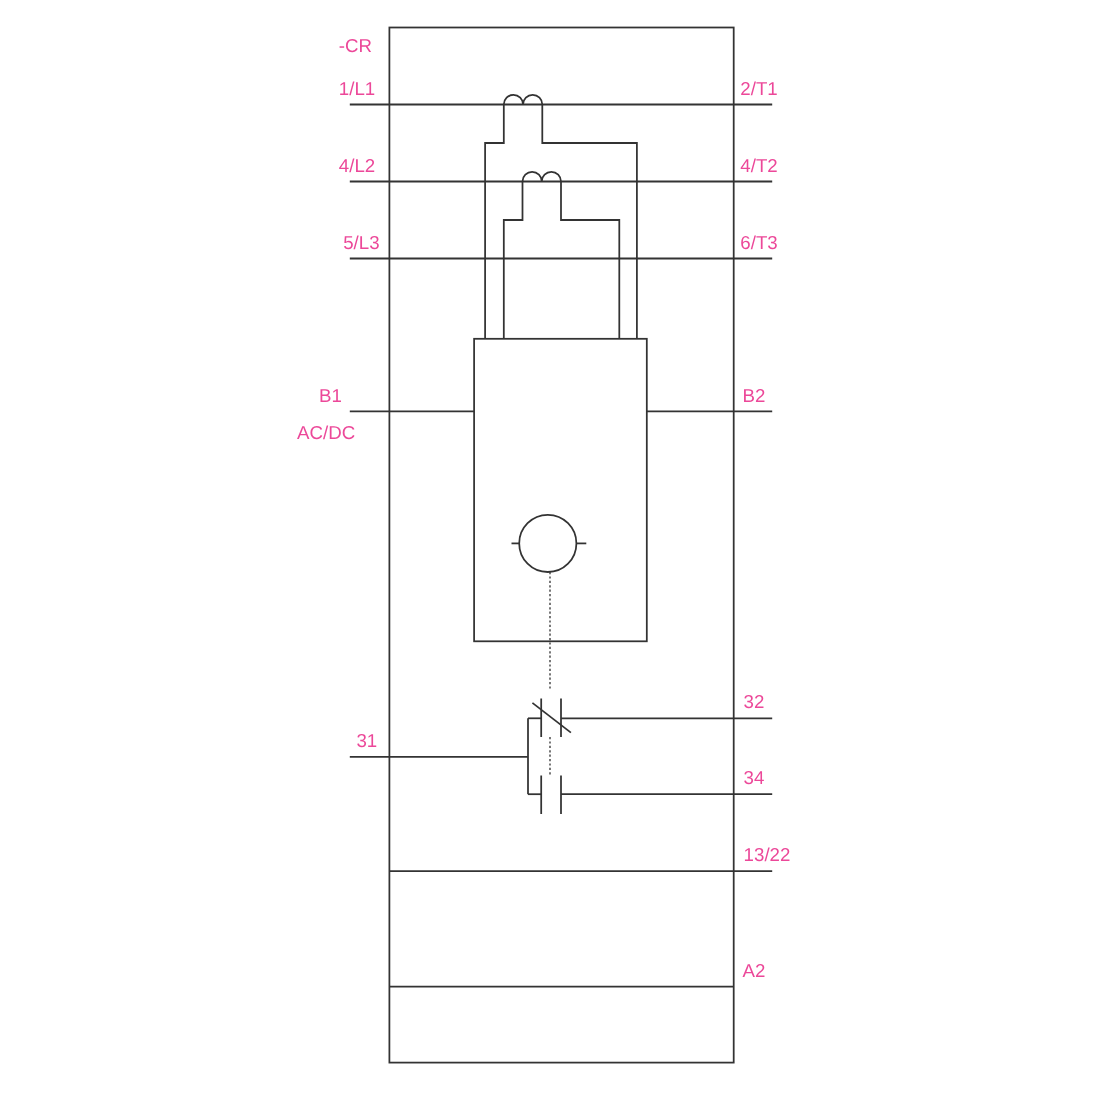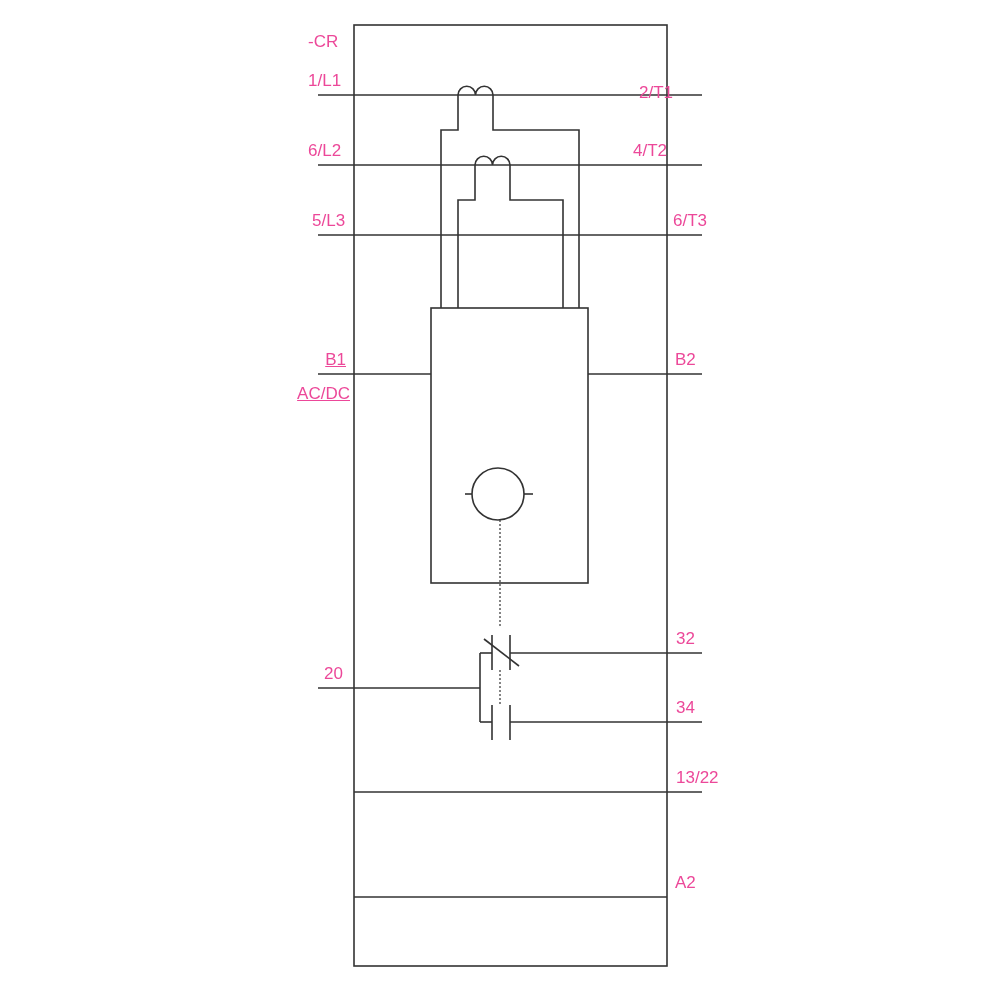--- a/index.html
+++ b/index.html
@@ -1,21 +1,21 @@
 <!DOCTYPE html>
 <html><head>
 <meta charset="utf-8">
 <style>
   html, body { margin:0; padding:0; background:#ffffff; }
   body { width:1000px; height:1000px; position:relative; overflow:hidden; font-family:"Liberation Sans", sans-serif; }
   svg { position:absolute; left:0; top:0; }
   .ln { stroke:#333333; stroke-width:1.6; fill:none; }
   .dash { stroke:#333333; stroke-width:1.2; stroke-dasharray:2 2; fill:none; }
   .lbl { position:absolute; font-size:17px; color:#ec4899; line-height:1; white-space:nowrap; }
-  .r { text-align:right;text-decoration:underline; }
+  .r { text-align:left; }
 </style>
 </head>
 <body>
 
 <svg width="1000" height="1000">
 
   <rect class="ln" x="354" y="25" width="313" height="941"></rect>
 
   <line class="ln" x1="318" y1="95" x2="702" y2="95"></line>
   <line class="ln" x1="318" y1="165" x2="702" y2="165"></line>
@@ -63,26 +63,26 @@
   <line class="ln" x1="480" y1="653" x2="480" y2="722"></line>
   <line class="ln" x1="318" y1="688" x2="480" y2="688"></line>
 
   <line class="ln" x1="354" y1="792" x2="702" y2="792"></line>
   <line class="ln" x1="354" y1="897" x2="667" y2="897"></line>
 </svg>
 
 <div class="lbl" style="left:308px;top:33px;">-CR</div>
 
 <div class="lbl" style="left:308px;top:72px;">1/L1</div>
-<div class="lbl" style="left:308px;top:142px;">6/L2</div>
+<div class="lbl" style="left:308px;top:142px;">4/L2</div>
 <div class="lbl" style="left:312px;top:212px;">5/L3</div>
 <div class="lbl r" style="left:290px;width:56px;top:351px;">B1</div>
 <div class="lbl r" style="left:270px;width:80px;top:385px;">AC/DC</div>
-<div class="lbl" style="left:324px;top:665px;">20</div>
+<div class="lbl" style="left:324px;top:665px;">31</div>
 
-<div class="lbl" style="left:639px;top:72px;margin-top:12px;">2/T1</div>
-<div class="lbl" style="left:633px;top:142px;">4/T2</div>
+<div class="lbl" style="left:673px;top:72px;">2/T1</div>
+<div class="lbl" style="left:673px;top:142px;">4/T2</div>
 <div class="lbl" style="left:673px;top:212px;">6/T3</div>
 <div class="lbl" style="left:675px;top:351px;">B2</div>
 <div class="lbl" style="left:676px;top:630px;">32</div>
 <div class="lbl" style="left:676px;top:699px;">34</div>
 <div class="lbl" style="left:676px;top:769px;">13/22</div>
 <div class="lbl" style="left:675px;top:874px;">A2</div>
 
 </body></html>

